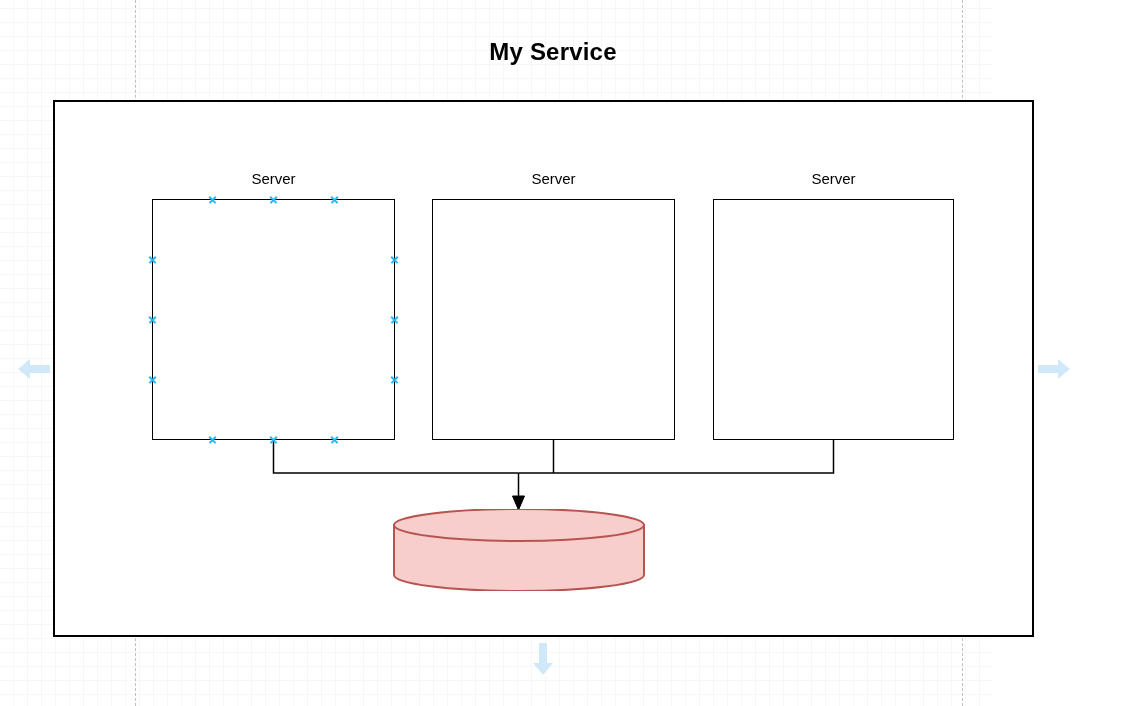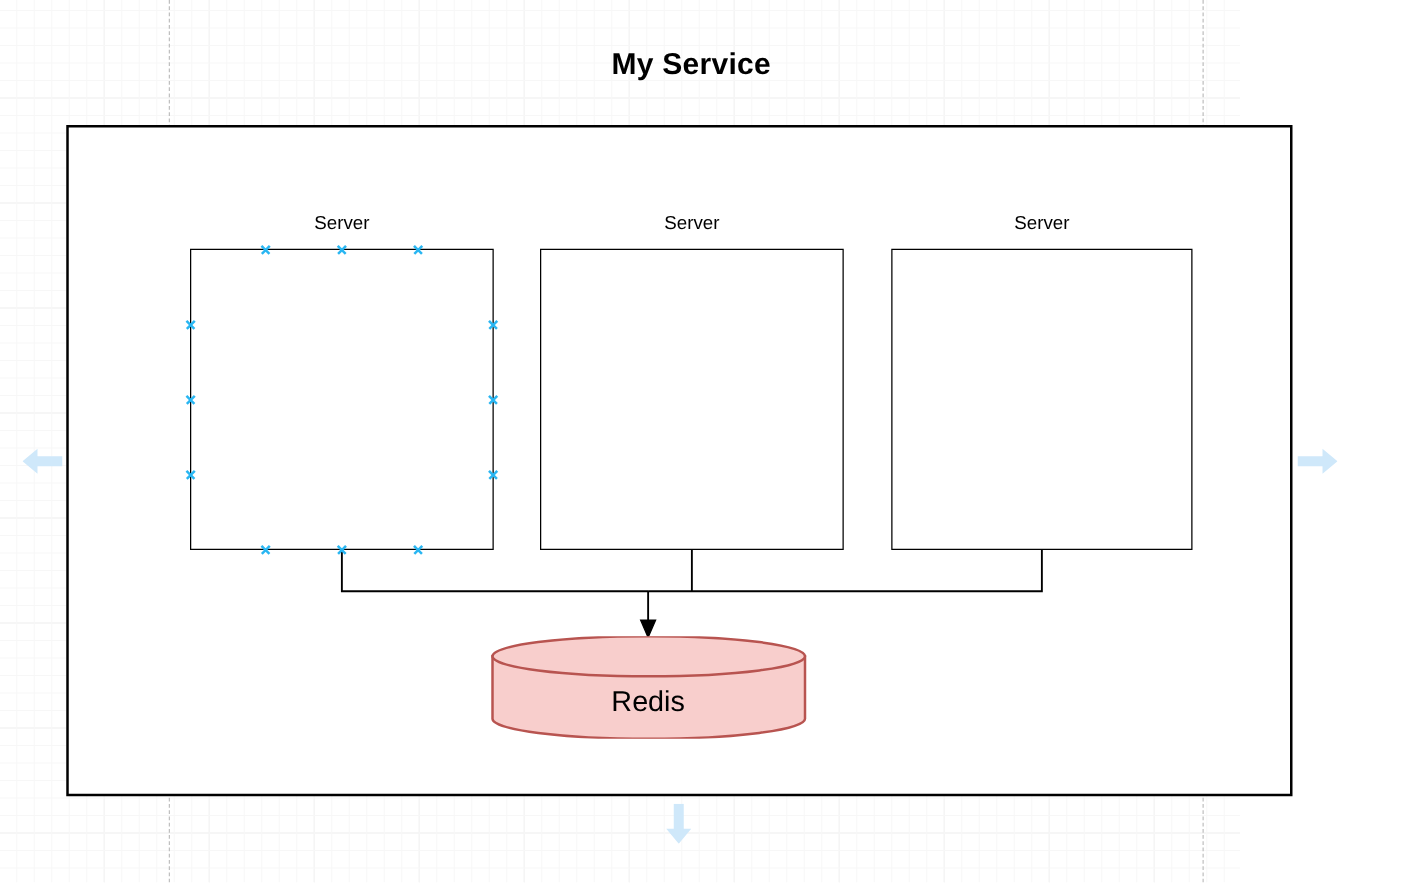--- a/index.html
+++ b/index.html
@@ -152,21 +152,20 @@
       <path d="M518.5,473 L518.5,500"></path>
     </g>
 
     <polygon points="518.5,510 512.5,496 524.5,496" fill="#000000" stroke="#000000" stroke-width="1"></polygon>
   </svg>
 
   <svg id="redis-shape" style="left:392px; top:509px;" width="255" height="82" viewBox="0 0 255 82">
     <path d="M2,16 L2,66 A125,16 0 0 0 252,66 L252,16 Z" fill="#f8cecc" stroke="#b85450" stroke-width="2"></path>
     <ellipse cx="127" cy="16" rx="125" ry="16" fill="#f8cecc" stroke="#b85450" stroke-width="2"></ellipse>
   </svg>
-  <div id="redis-label" style="left:392px; top:548px; width:253px;">Redis</div>
 
   <div class="server-box" style="left:152px; top:199px; width:243px; height:241px;"></div>
   <div class="server-label" style="left:152px; top:170px; width:243px;">Server</div>
 
   <div class="server-box" style="left:432px; top:199px; width:243px; height:241px;"></div>
   <div class="server-label" style="left:432px; top:170px; width:243px;">Server</div>
 
   <div class="server-box" style="left:713px; top:199px; width:241px; height:241px;"></div>
   <div class="server-label" style="left:713px; top:170px; width:241px;">Server</div>
 

